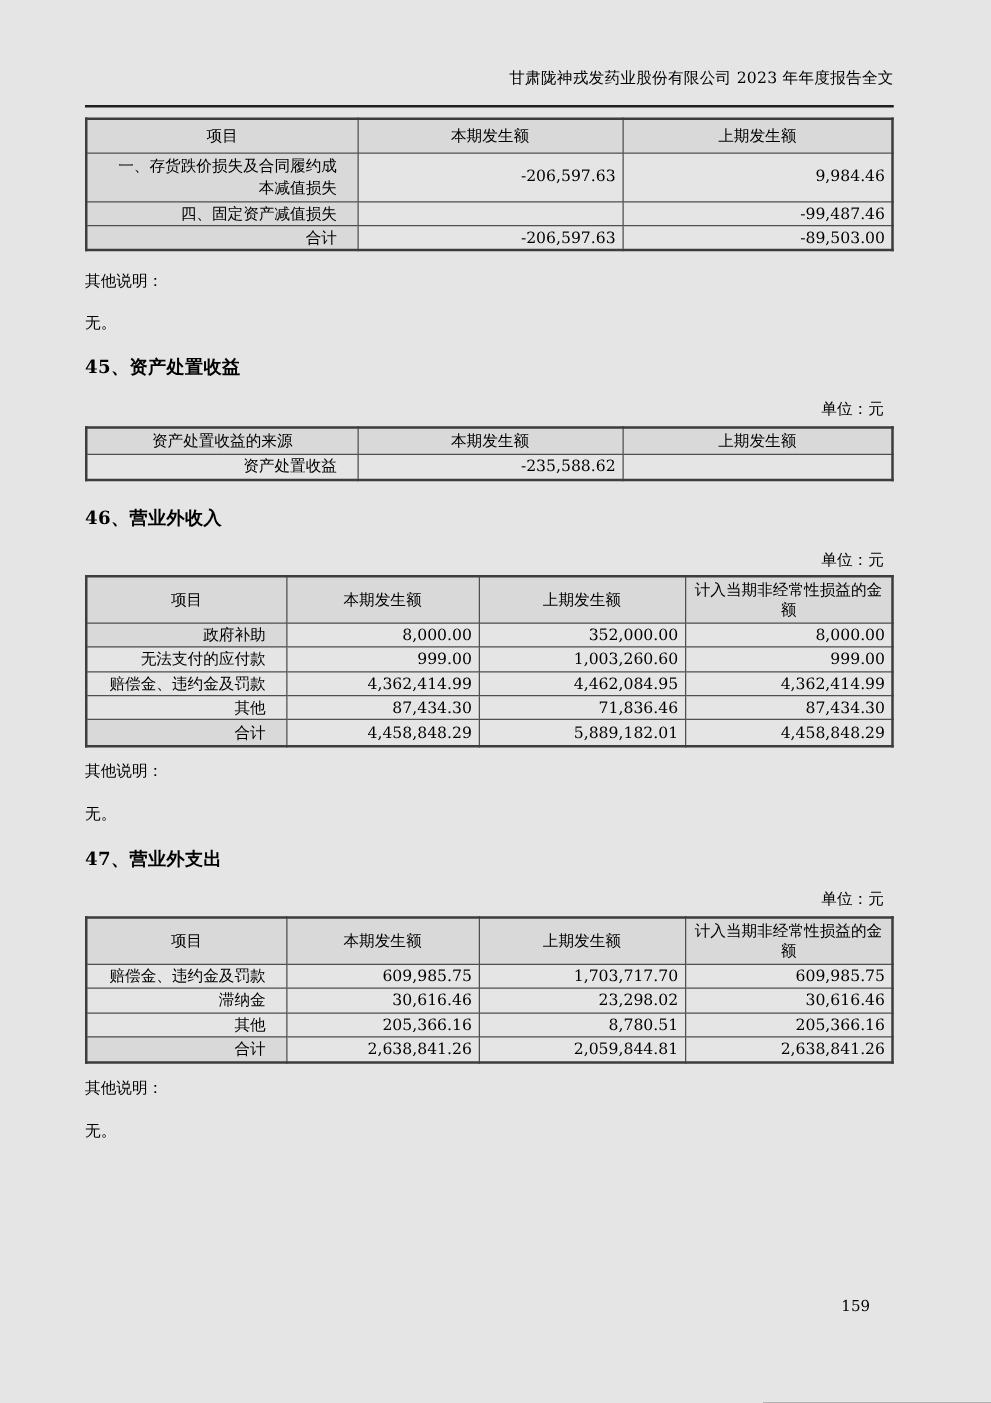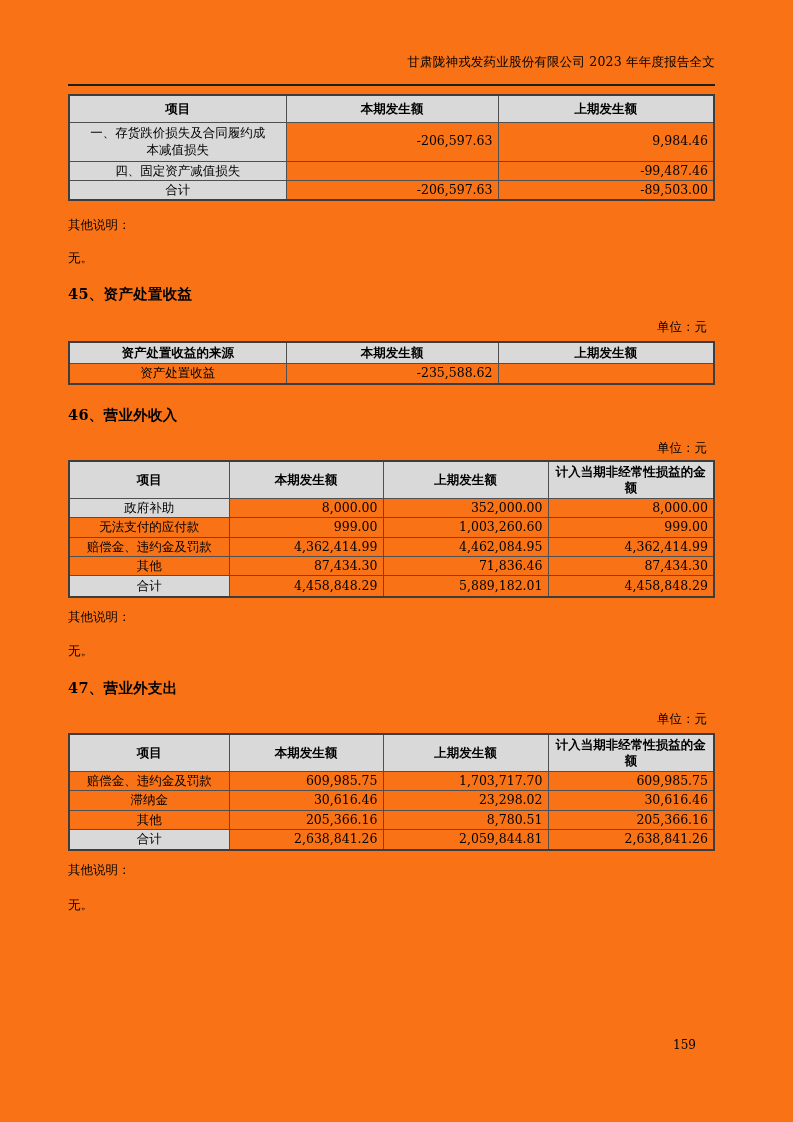--- a/index.html
+++ b/index.html
@@ -2,21 +2,21 @@
 <html><head>
 <meta charset="utf-8">
 <style>
   * { margin:0; padding:0; box-sizing:border-box; }
   html,body { background:#888; }
   body { font-family:"DejaVu Serif","Liberation Serif",serif; color:#000; }
   .page {
     position:relative;
     width:793px; height:1122px;
     margin:0 auto;
-    background:#f97316;
+    background:#e5e5e5;
     padding:54px 78px 0 68px;
     overflow:hidden;
   }
   .doc-header {
     text-align:right;
     font-size:12.5px;
     line-height:16px;
     padding-bottom:14px;
     border-bottom:2px solid #1f1f1f;
     letter-spacing:0.2px;
@@ -25,24 +25,24 @@
     width:100%;
     border-collapse:collapse;
     table-layout:fixed;
     font-size:12.5px;
     line-height:1.3;
   }
   table { border:2px solid #3d3d3d; }
   th, td { border:1px solid #4f4f4f; vertical-align:middle; }
   th {
     background:#d9d9d9;
-    font-weight:bold;
+    font-weight:normal;
     padding:2px 6px;
   }
-  td.label { text-align:center; padding:1px 16px; }
+  td.label { text-align:right; padding:1px 16px; }
   td.num   { text-align:right; padding:1px 5px; }
   .shaded  { background:#d9d9d9; }
   tr.h27 th { height:27px; }
   tr.h38 th { height:38px; }
   tr.h21th th { height:21px; }
   tr.h39 td { height:39px; }
   tr.h19 td { height:19px; }
   tr.h21 td { height:21px; }
   .section-heading {
     font-size:14.5px;

